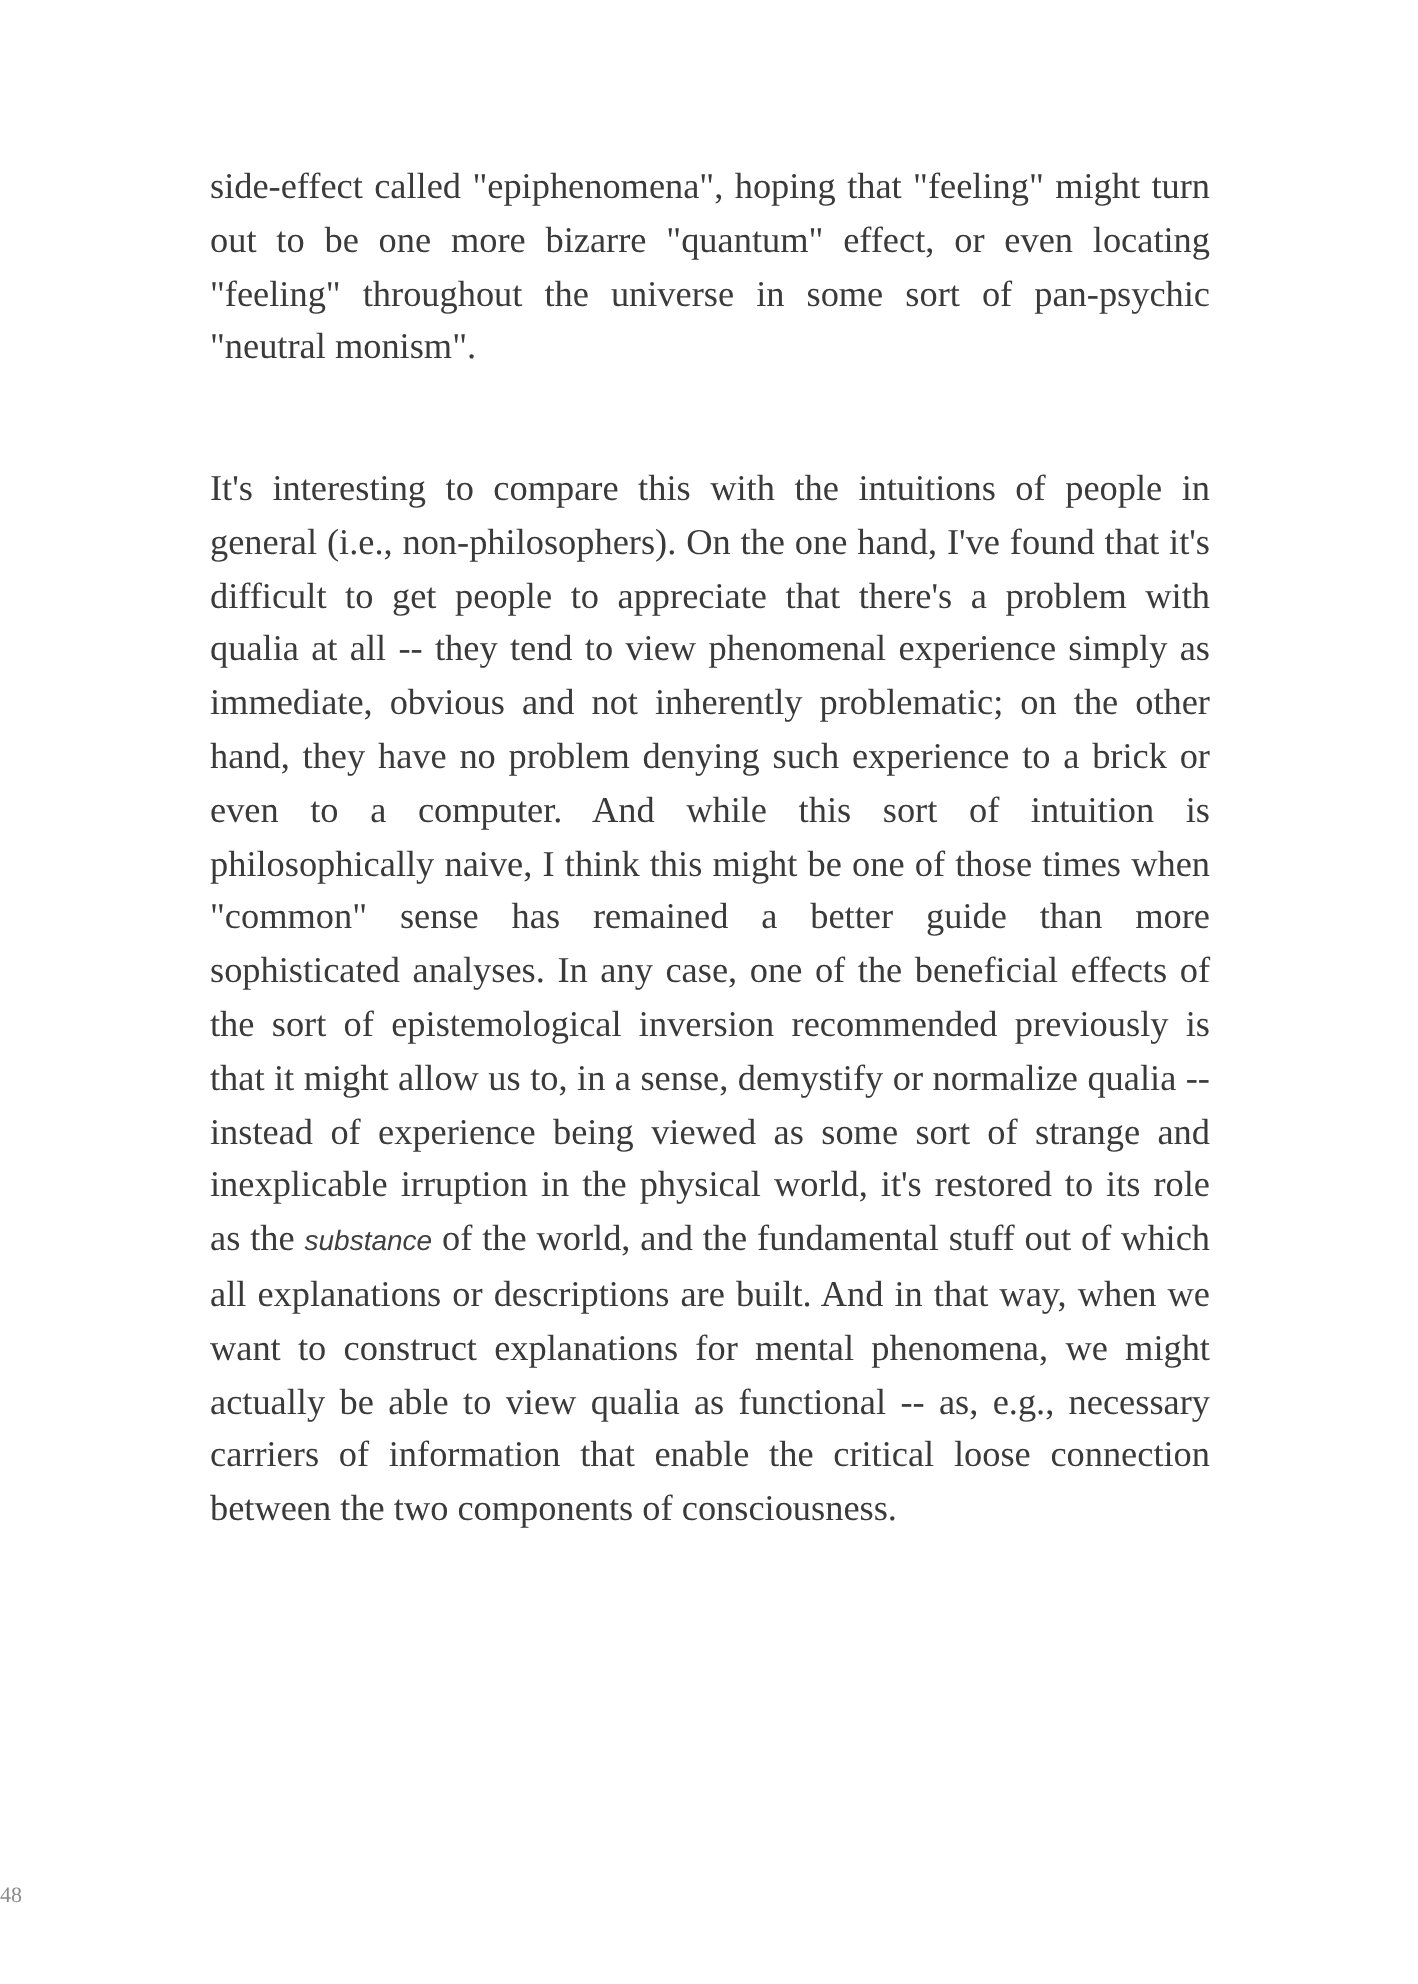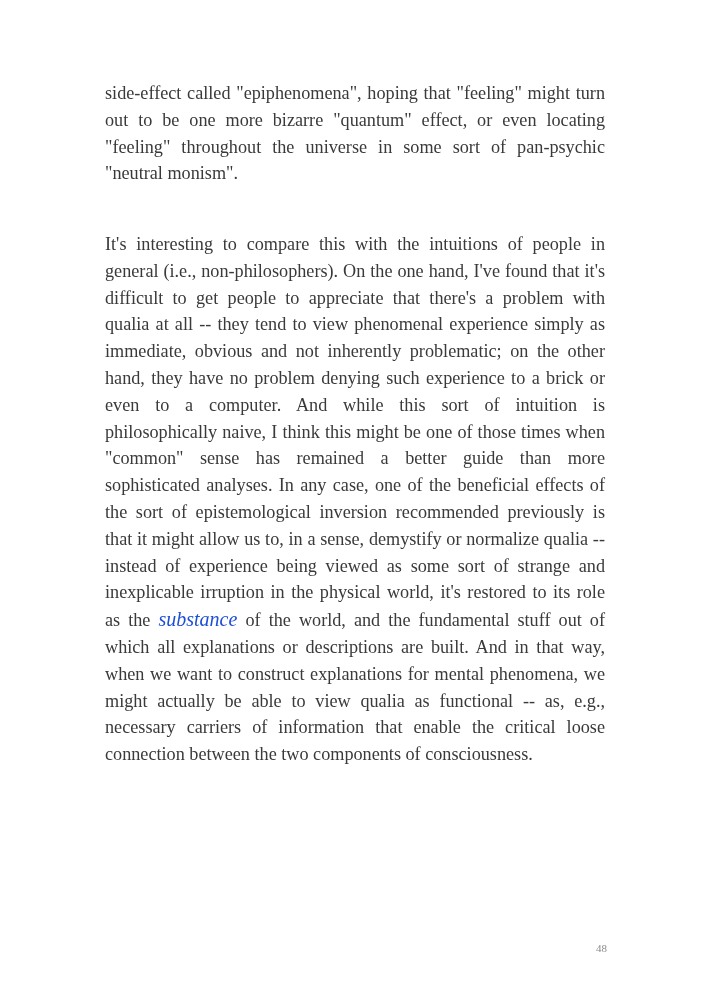--- a/index.html
+++ b/index.html
@@ -27,31 +27,31 @@
       font-family: "Liberation Serif", serif;
       font-size: 18.2px;
       line-height: 26.8px;
       color: #3a3a3a;
       text-align: justify;
       margin: 0;
     }
     .para1 { top: 80px; }
     .para2 { top: 231px; }
     .emph {
-      font-family: Liberation Serif, serif;
+      font-family: Liberation Sans, sans-serif;
       font-style: italic;
-      font-size: 20px;
-      color: #1d4ed8;
+      font-size: 14px;
+      color: #404040;
     }
     .page-number {
       position: absolute;
       left: 0;
       width: 607px;
       top: 942px;
-      text-align: right;
+      text-align: left;
       font-family: "Liberation Serif", serif;
       font-size: 11px;
       color: #8a8a8a;
     }
   </style>
 </head>
 <body>
 
 <div class="page">
   <p class="para para1">

